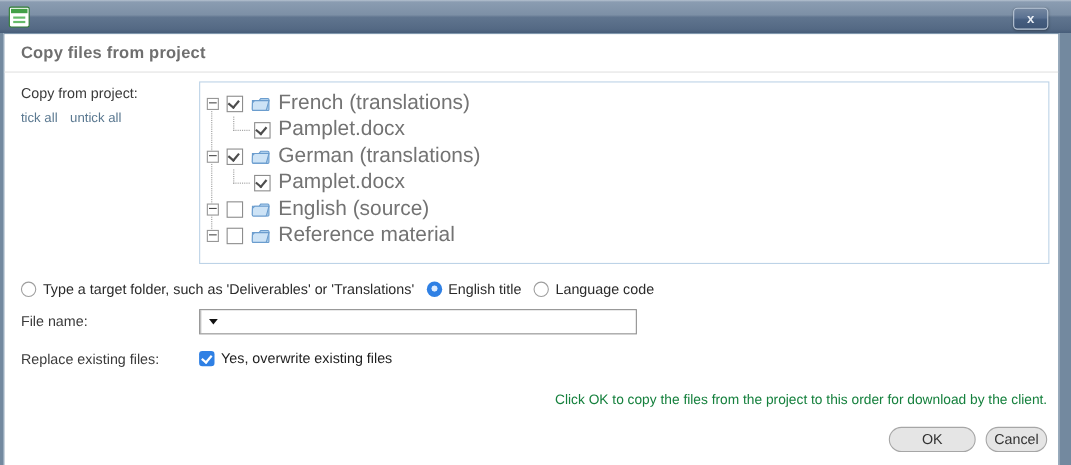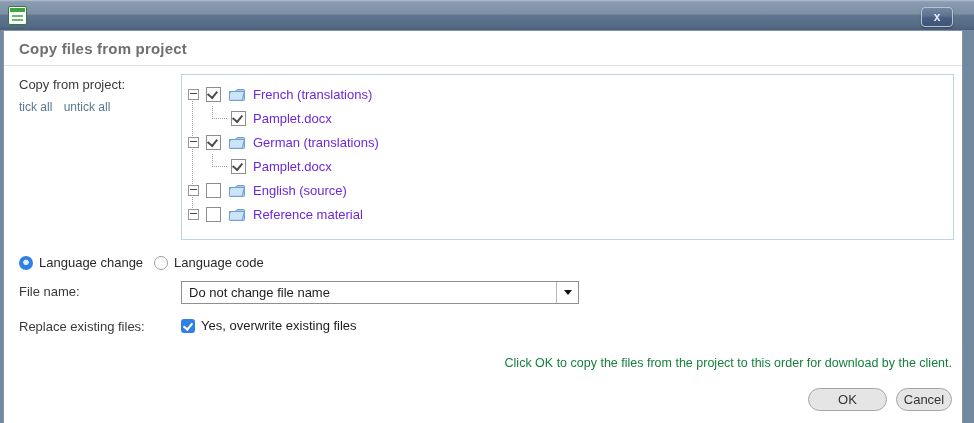--- a/index.html
+++ b/index.html
@@ -81,21 +81,21 @@
   .expander::after{content:"";position:absolute;left:1px;right:1px;top:3px;height:1px;background:#4a4a4a;}
   .tree-check{
     width:13px;height:13px;border:1px solid #8d8d8d;background:#fff;
     position:relative;flex:none;margin-right:7px;cursor:pointer;z-index:1;
   }
   .tree-check.checked::after{
     content:"";position:absolute;left:2px;top:1px;width:5px;height:7px;
     border-right:2px solid #4d4d4d;border-bottom:2px solid #4d4d4d;transform:rotate(40deg);
   }
   .folder-ic{flex:none;margin-right:7px;display:flex;z-index:1;}
-  .tree-label{font-size:13px;color:#6d28d9;white-space:nowrap;}
+  .tree-label{font-size:19px;color:#737373;white-space:nowrap;}
   
   .radio-group{display:flex;align-items:center;padding-top:1px;flex-wrap:nowrap;}
   .radio-opt{display:flex;align-items:center;margin-right:11px;cursor:pointer;}
   .radio{
     width:14px;height:14px;border-radius:50%;box-sizing:border-box;
     border:1px solid #9e9e9e;background:#fff;flex:none;margin-right:6px;
   }
   .radio.checked{
     border:none;
     background:radial-gradient(circle at 50% 45%, #dcebff 0 2.5px, #2f80e4 3px 100%);
@@ -244,36 +244,39 @@
               <span class="tree-label">Reference material</span>
             </div>
 
           </div>
         </div>
       </div>
 
       <div class="form-row row-dest">
         <div class="radio-group">
           <label class="radio-opt">
+            <span class="radio"></span>
+            <span class="radio-label">Type a target folder, such as 'Deliverables' or 'Translations'</span>
+          </label>
+          <label class="radio-opt">
             <span class="radio checked"></span>
-            <span class="radio-label">Language change</span>
+            <span class="radio-label">English title</span>
           </label>
           <label class="radio-opt">
             <span class="radio"></span>
             <span class="radio-label">Language code</span>
           </label>
         </div>
       </div>
 
       <div class="form-row row-file">
         <div class="label-col">
           <div class="field-label">File name:</div>
         </div>
         <div class="combo">
-          <div class="combo-value">Do not change file name</div>
           <div class="combo-arrow">
               <span></span>
             </div>
         </div>
       </div>
 
       <div class="form-row row-repl">
         <div class="label-col">
           <div class="field-label">Replace existing files:</div>
         </div>

